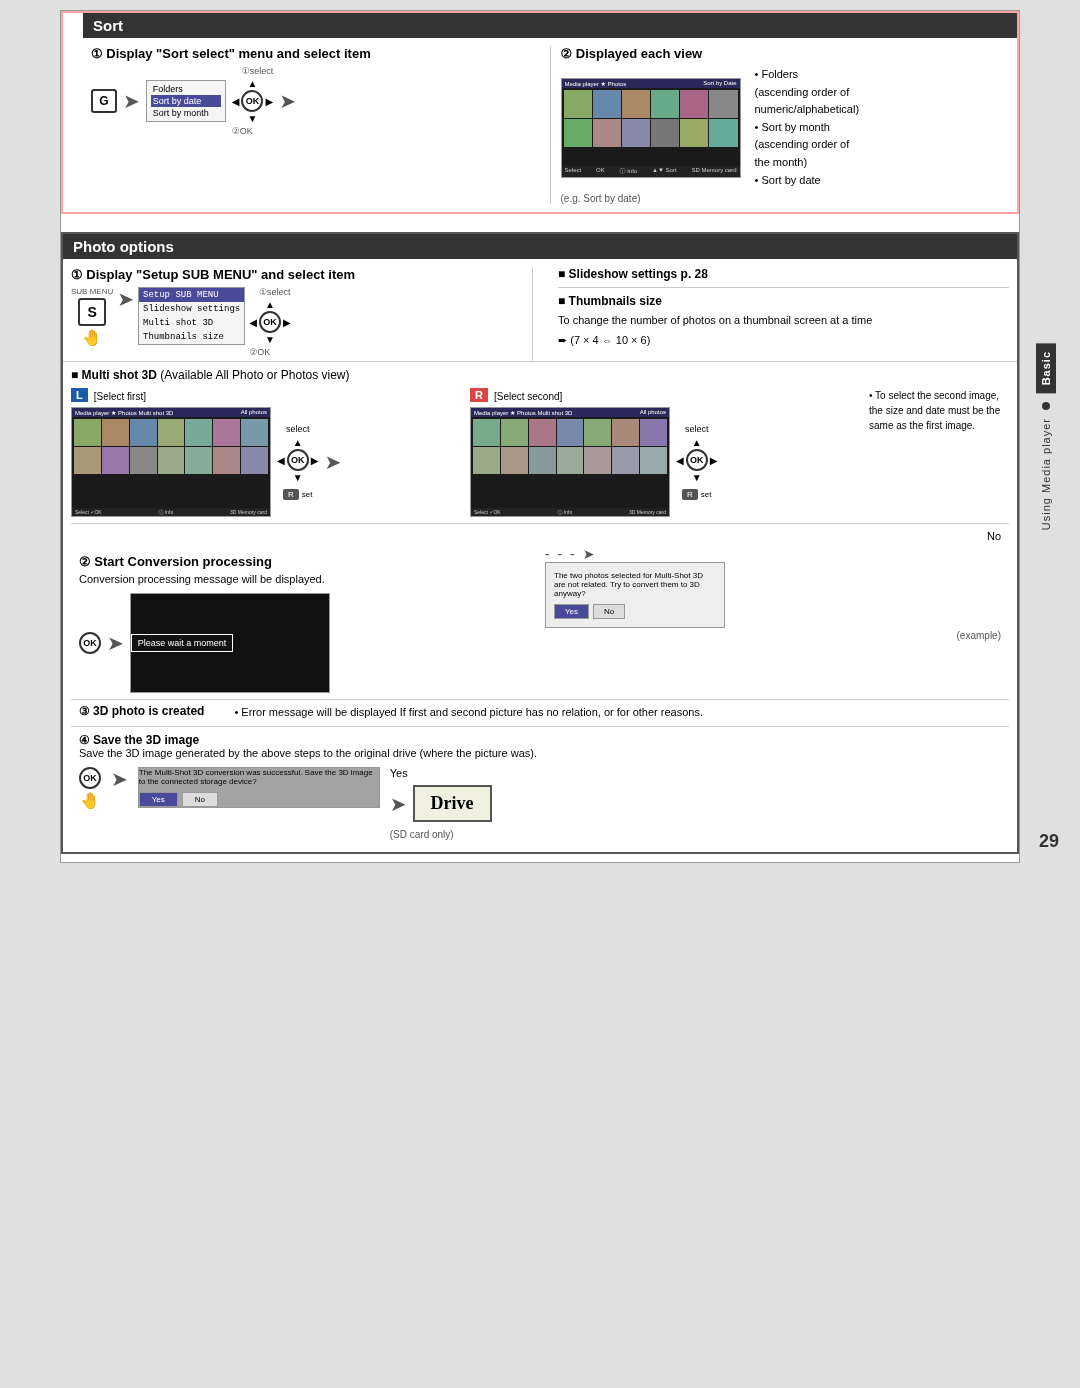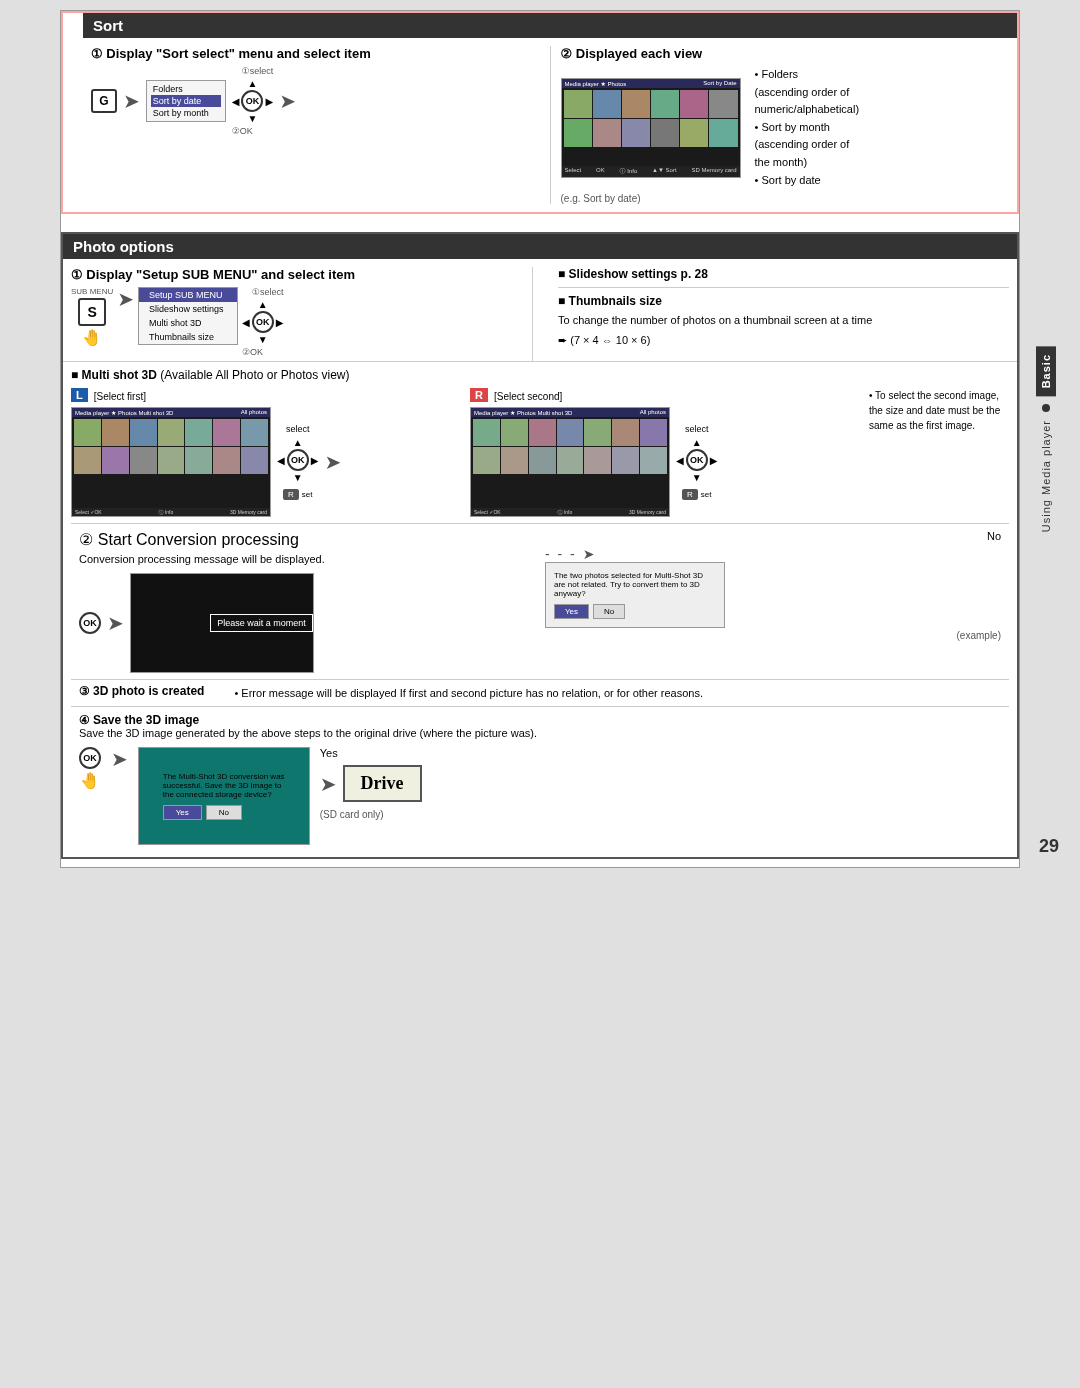--- a/index.html
+++ b/index.html
@@ -212,22 +212,23 @@
       font-weight: bold;
       position: relative;
     }
     .sub-menu-box {
       border: 1px solid #999;
       background: #f5f5f5;
       font-size: 9px;
       min-width: 100px;
     }
     .sub-menu-item {
-      padding: 2px 10px;
+      padding: 2px 4px;
       white-space: nowrap;
+      font-family: Liberation Mono, monospace;
     }
     .sub-menu-item.highlighted {
       background: #4a4a9a;
       color: #fff;
     }
     
     .thumbnails-info {
       font-size: 11px;
       line-height: 1.5;
     }
@@ -340,25 +341,25 @@
     }
     .conversion-left {
       flex: 1;
     }
     .conversion-right {
       flex: 1;
     }
     .processing-screen {
       border: 1px solid #999;
       background: #111;
-      width: 184px;
+      width: 200px;
       height: 100px;
       display: flex;
       align-items: center;
-      justify-content: flex-end;
+      justify-content: flex-start;
     }
     .processing-msg {
       color: #fff;
       font-size: 9px;
       border: 1px solid #fff;
       padding: 3px 6px;
     }
     .error-screen {
       border: 1px solid #999;
       background: #eee;
@@ -391,23 +392,23 @@
       padding: 4px 8px;
       border-top: 1px solid #ccc;
     }
     
     .save-section {
       padding: 6px 8px;
       border-top: 1px solid #ccc;
     }
     .save-mockup {
       border: 1px solid #999;
-      background: #0f766e;
-      width: 172px;
-      padding: 24px;
+      background: #a3a3a3;
+      width: 242px;
+      padding: 0;
       font-size: 8px;
     }
     .save-buttons {
       display: flex;
       gap: 4px;
       margin-top: 6px;
     }
     .save-btn {
       border: 1px solid #999;
       background: #ddd;
@@ -735,21 +736,21 @@
           </div>
         </div>
 
         <div class="to-select-note" style="flex:0 0 140px; font-size:10px; line-height:1.5;">
           <span>• To select the second image, the size and date must be the same as the first image.</span>
         </div>
       </div>
 
       <div class="conversion-section">
         <div class="conversion-left">
-          <div style="font-size:16px; font-weight:normal; margin-bottom:4px;">② Start Conversion processing</div>
+          <div style="font-size:13px; font-weight:bold; margin-bottom:4px;margin-top:24px;">② Start Conversion processing</div>
           <div style="font-size:11px; margin-bottom:8px;">Conversion processing message will be displayed.</div>
           <div class="flex-row">
             <div class="ok-circle">OK</div>
             <span class="arrow-big">➤</span>
             <div class="processing-screen">
               <div class="processing-msg">Please wait a moment</div>
             </div>
           </div>
         </div>
         <div class="conversion-right">
@@ -764,21 +765,21 @@
             <div class="error-buttons">
               <div class="error-btn selected">Yes</div>
               <div class="error-btn">No</div>
             </div>
           </div>
           <div style="font-size:10px; color:#555; text-align:right; margin-top:2px;">(example)</div>
         </div>
       </div>
 
       <div class="three-d-section">
-        <div class="flex-row" style="align-items:flex-end; gap:30px;">
+        <div class="flex-row" style="align-items:center; gap:30px;">
           <div>
             <div style="font-size:12px; font-weight:bold; margin-bottom:4px;">③ 3D photo is created</div>
           </div>
           <div style="font-size:11px; line-height:1.6; flex:1;">
             <div>• Error message will be displayed If first and second picture has no relation, or for other reasons.</div>
           </div>
         </div>
       </div>
 
       <div class="save-section">

